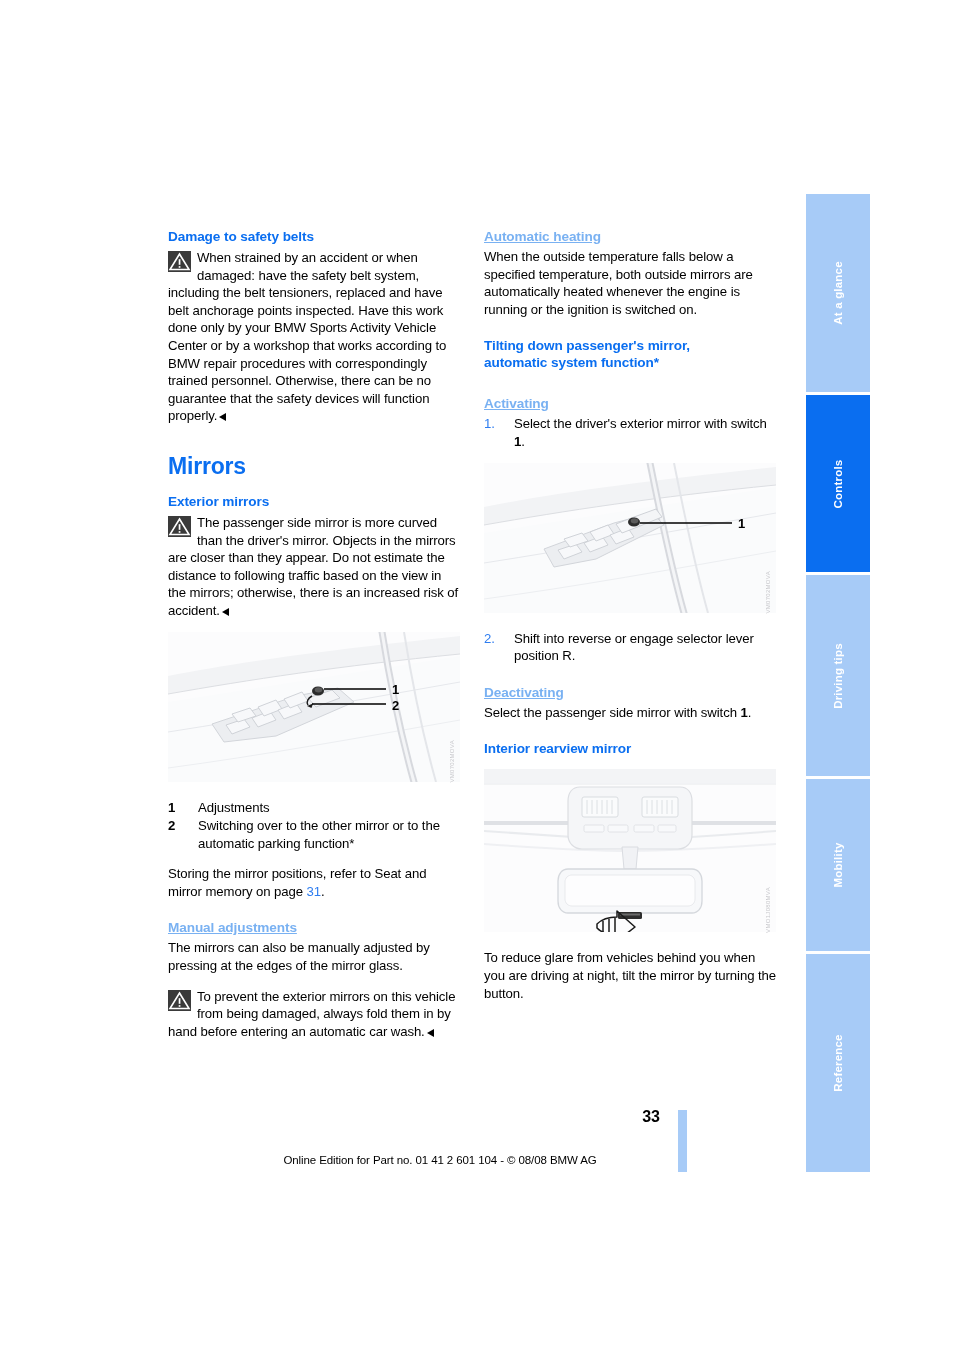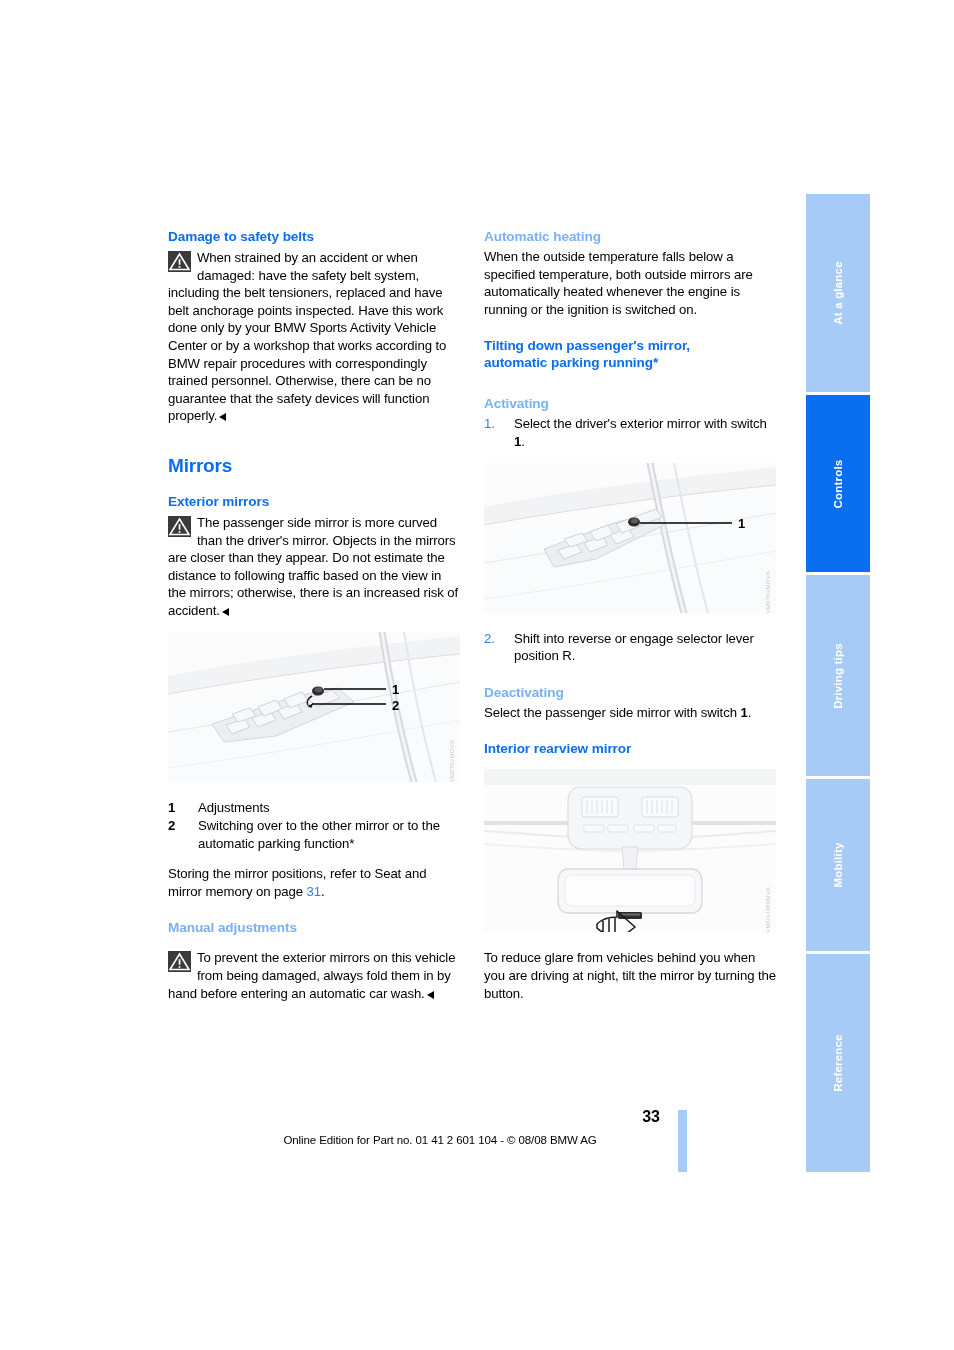--- a/index.html
+++ b/index.html
@@ -32,40 +32,41 @@
     width: 292px;
     font-size: 13.2px;
     line-height: 17.6px;
     letter-spacing: -0.1px;
   }
   #col-left  { left: 168px; }
   #col-right { left: 484px; }
 
   
   h1.sec-title {
-    font-size: 19px;
+    font-size: 23px;
     font-weight: bold;
     color: #0a6ef0;
     margin: 28px 0 14px 0;
     line-height: 26px;
     letter-spacing: -0.2px;
   }
   h2.head-dark {
     font-size: 13.6px;
     font-weight: bold;
     color: #0a6ef0;
     margin: 0 0 3px 0;
     line-height: 17px;
   }
   h2.head-light {
     font-size: 13.6px;
     font-weight: bold;
     color: #79b1f2;
     margin: 0 0 3px 0;
     line-height: 17px;
+    text-decoration: underline;
   }
   h2.head-dark.spaced,
   h2.head-light.spaced { margin-top: 19px; }
 
   p {
     margin: 0 0 0 0;
     text-align: left;
   }
   p.gap { margin-top: 13px; }
 
@@ -209,21 +210,21 @@
     position: absolute;
     left: 0;
     top: 26px;
     width: 954px;
     text-align: center;
     font-size: 11.5px;
     color: #000;
     letter-spacing: -0.1px;
   }
   
-  #footer-line span { margin-left: -74px; display: inline-block; }
+  #footer-line span { margin-left: -74px; display: inline-block; margin-top: 20px; }
 </style>
 </head>
 <body>
 
 <div id="page">
 
   <div class="col" id="col-left">
 
     <h2 class="head-dark">Damage to safety belts</h2>
 
@@ -304,41 +305,42 @@
       <li>
         <span class="num">2</span>
         <span>Switching over to the other mirror or to the automatic parking function*</span>
       </li>
     </ul>
 
     <p class="gap"><span>Storing the mirror positions, refer to Seat and mirror memory on page </span><span class="pageref">31</span><span>.</span></p>
 
     <h2 class="head-light spaced">Manual adjustments</h2>
 
+    <p>The mirrors can also be manually adjusted by pressing at the edges of the mirror glass.</p>
 
     <div class="note" style="margin-top:13px;">
       <span class="warn-icon">
         <svg width="23" height="21" viewBox="0 0 23 21">
           <polygon points="11.5,3 21,18.5 2,18.5" fill="none" stroke="#ffffff" stroke-width="1.6"></polygon>
           <rect x="10.7" y="8.2" width="1.7" height="5.6" fill="#ffffff"></rect>
           <rect x="10.7" y="15.1" width="1.7" height="1.7" fill="#ffffff"></rect>
         </svg>
       </span>
       <span class="note-text"><span>To prevent the exterior mirrors on this vehicle from being damaged, always fold them in by hand before entering an automatic car wash.</span><span class="endmark"></span></span>
     </div>
   </div>
 
   <div class="col" id="col-right">
 
     <h2 class="head-light">Automatic heating</h2>
     <p>When the outside temperature falls below a specified temperature, both outside mirrors are automatically heated whenever the engine is running or the ignition is switched on.</p>
 
     <h2 class="head-dark spaced">
       <span>Tilting down passenger's mirror,</span><br>
-      <span>automatic parking running*</span>
+      <span>automatic system function*</span>
     </h2>
 
     <h2 class="head-light" style="margin-top:24px;">Activating</h2>
 
     <ol class="steps">
       <li>
         <span class="num">1.</span>
         <span>Select the driver's exterior mirror with switch </span><b>1</b><span>.</span>
       </li>
     </ol>

